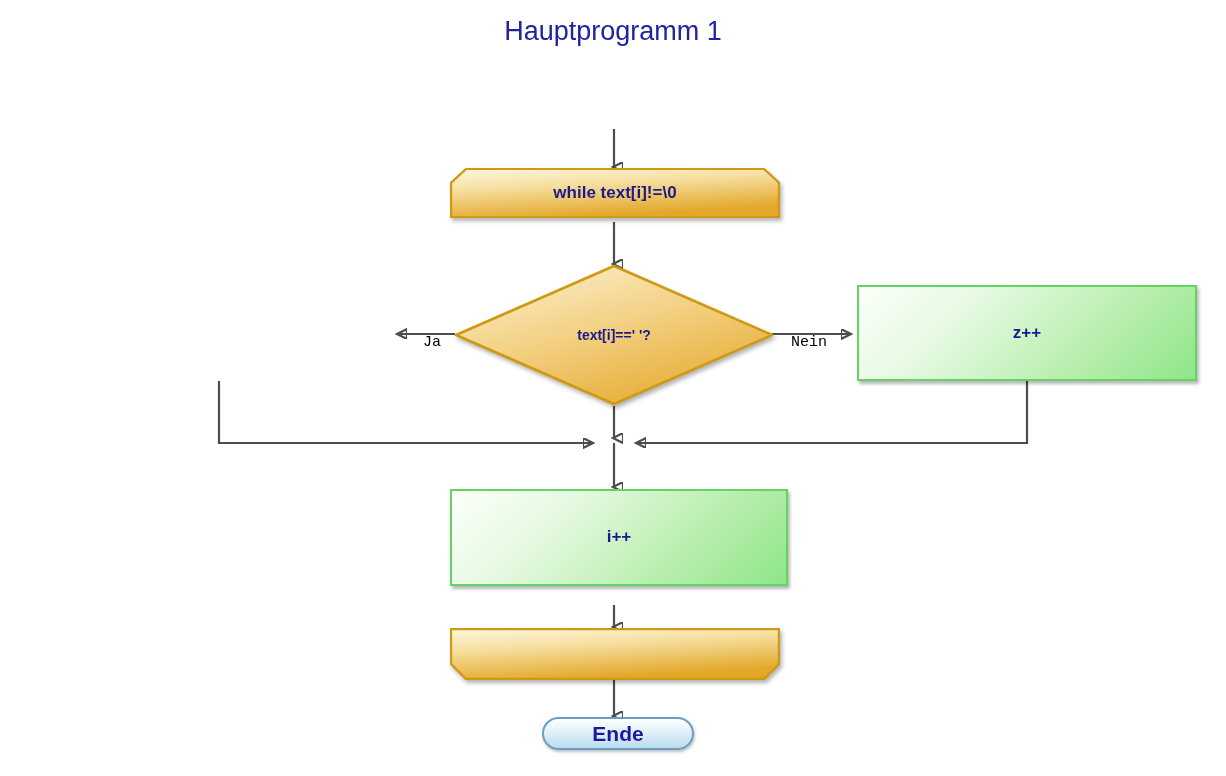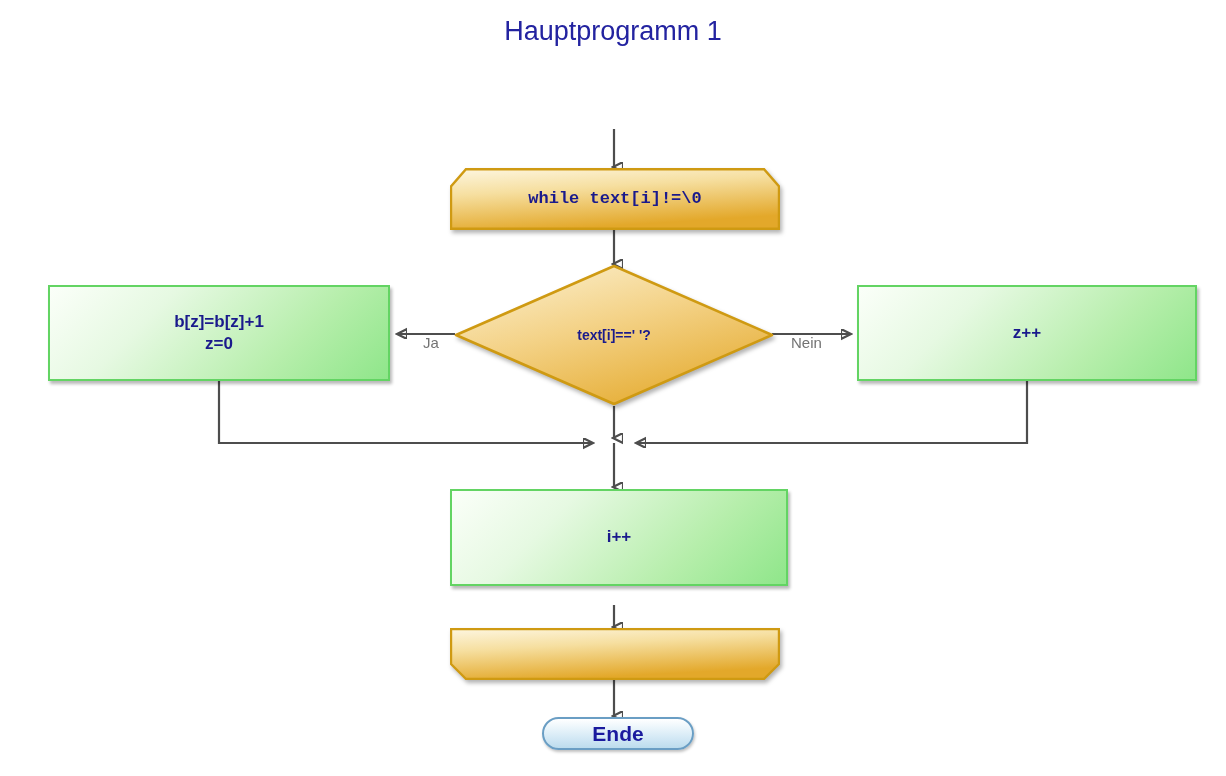--- a/index.html
+++ b/index.html
@@ -102,23 +102,23 @@
     left: 0; top: 0;
     width: 100%;
     height: 100%;
     display: block;
   }
   .decision .node-label { font-size: 14px; }
 
   
   .edge-label {
     position: absolute;
-    color: #737373;
+    color: #000000;
     font-size: 15px;
-    font-family: Liberation Sans, sans-serif;
+    font-family: Liberation Mono, monospace;
     white-space: nowrap;
   }
 
   
   #connectors {
     position: absolute;
     left: 0; top: 0;
     width: 1226px;
     height: 776px;
     pointer-events: none;
@@ -164,21 +164,21 @@
     <path d="M1027,381 L1027,443 L637,443" marker-end="url(#arrowLeft)"></path>
 
     <line x1="614" y1="443" x2="614" y2="487" marker-end="url(#arrowDown)"></line>
 
     <line x1="614" y1="605" x2="614" y2="627" marker-end="url(#arrowDown)"></line>
 
     <line x1="614" y1="679" x2="614" y2="716" marker-end="url(#arrowDown)"></line>
   </svg>
 
 
-  <div class="loop-shape" style="left:450px; top:168px; width:330px; height:62px;font-family:Liberation Mono, monospace;">
+  <div class="loop-shape" style="left:450px; top:168px; width:330px; height:50px;">
     <svg viewBox="0 0 330 54" preserveAspectRatio="none" xmlns="http://www.w3.org/2000/svg">
       <defs>
         <linearGradient id="orangeGradH" x1="0" y1="0" x2="0.35" y2="1">
           <stop offset="0%" stop-color="#fdf6e0"></stop>
           <stop offset="40%" stop-color="#f6dfa0"></stop>
           <stop offset="100%" stop-color="#e3a82a"></stop>
         </linearGradient>
       </defs>
       <path d="M16,1 L314,1 L329,16 L329,53 L1,53 L1,16 Z" fill="url(#orangeGradH)" stroke="#cf9a12" stroke-width="2.4" stroke-linejoin="round"></path>
     </svg>
@@ -196,24 +196,20 @@
       </defs>
       <path d="M160,2 L318,71 L160,140 L2,71 Z" fill="url(#orangeGradD)" stroke="#cf9a12" stroke-width="2.6" stroke-linejoin="round"></path>
     </svg>
     <span class="node-label">text[i]==' '?</span>
   </div>
 
   <div class="edge-label" style="left:423px; top:334px;">Ja</div>
 
   <div class="edge-label" style="left:791px; top:334px;">Nein</div>
 
-  <div class="process" style="left:48px; top:285px; width:342px; height:96px;">
-    <span class="node-label">b[z]=b[z]+1
-z=0</span>
-  </div>
 
   <div class="process" style="left:857px; top:285px; width:340px; height:96px;">
     <span class="node-label">z++</span>
   </div>
 
   <div class="process" style="left:450px; top:489px; width:338px; height:97px;">
     <span class="node-label">i++</span>
   </div>
 
   <div class="loop-shape" style="left:450px; top:628px; width:330px; height:52px;">

